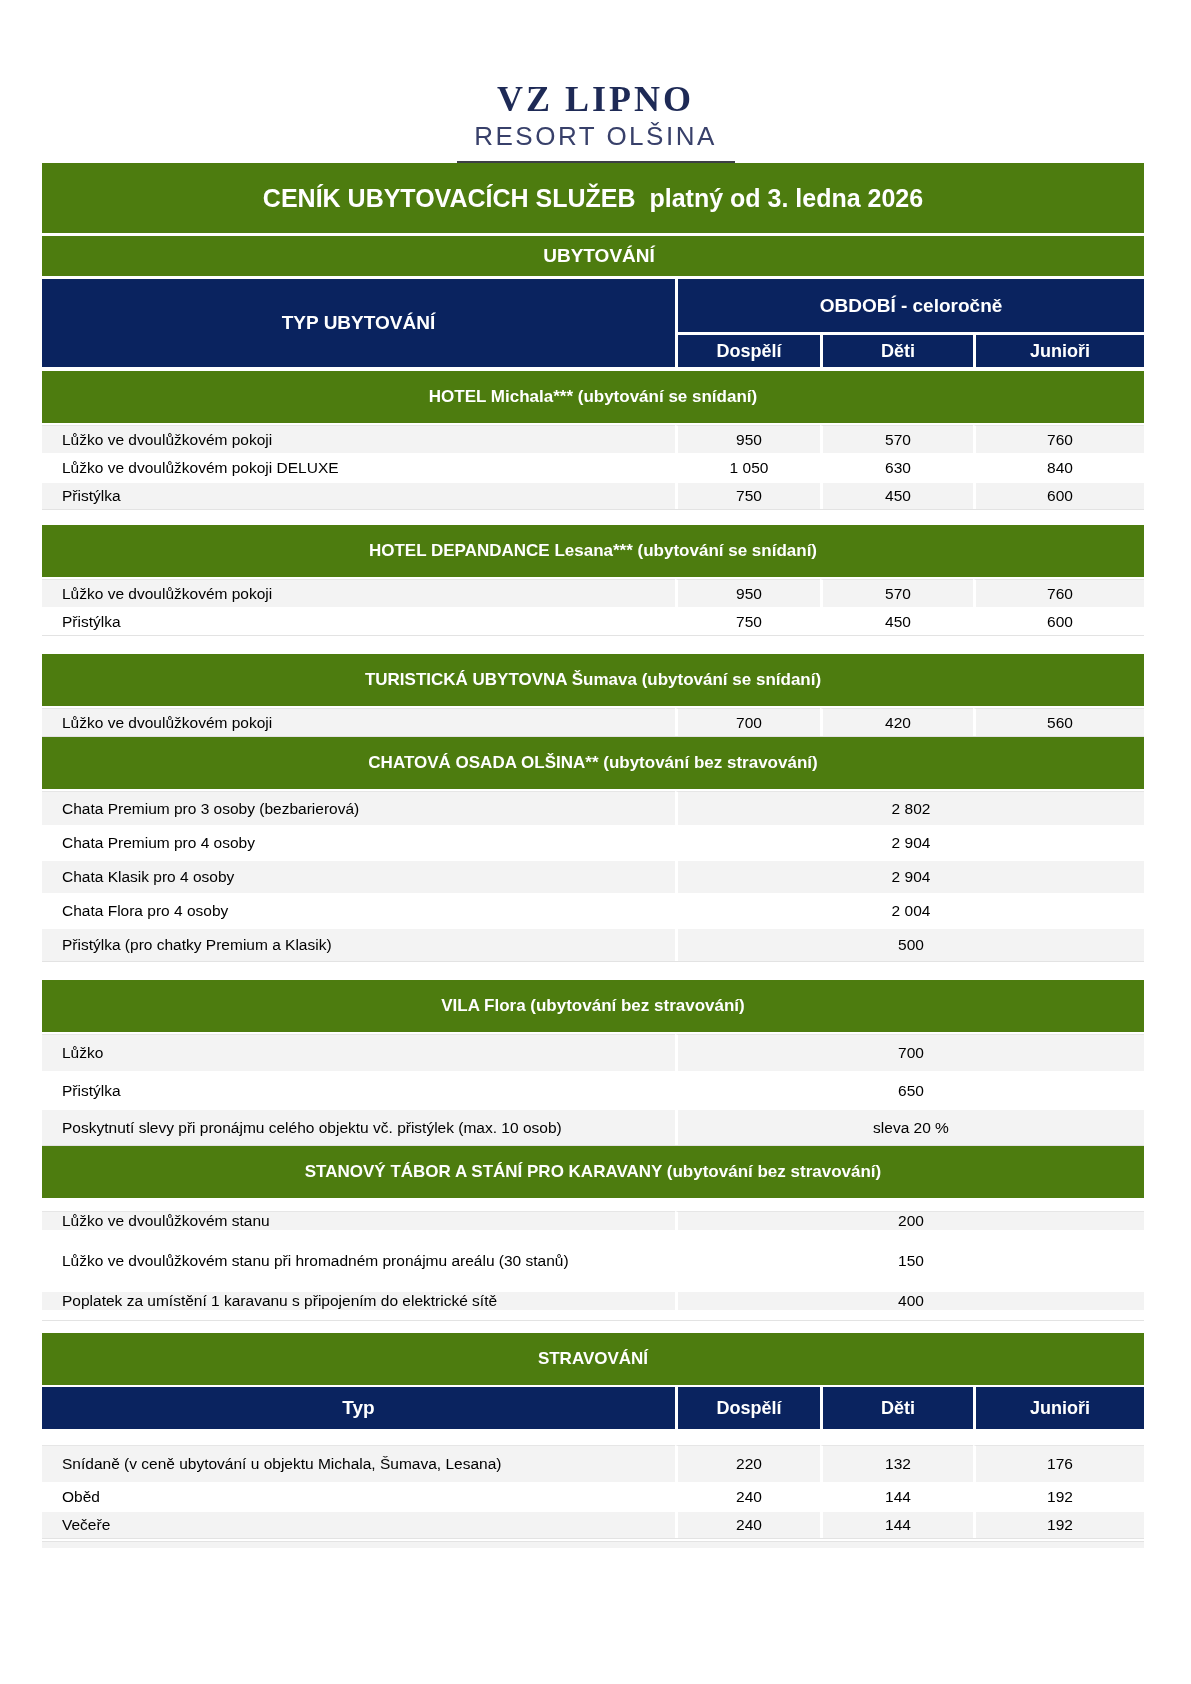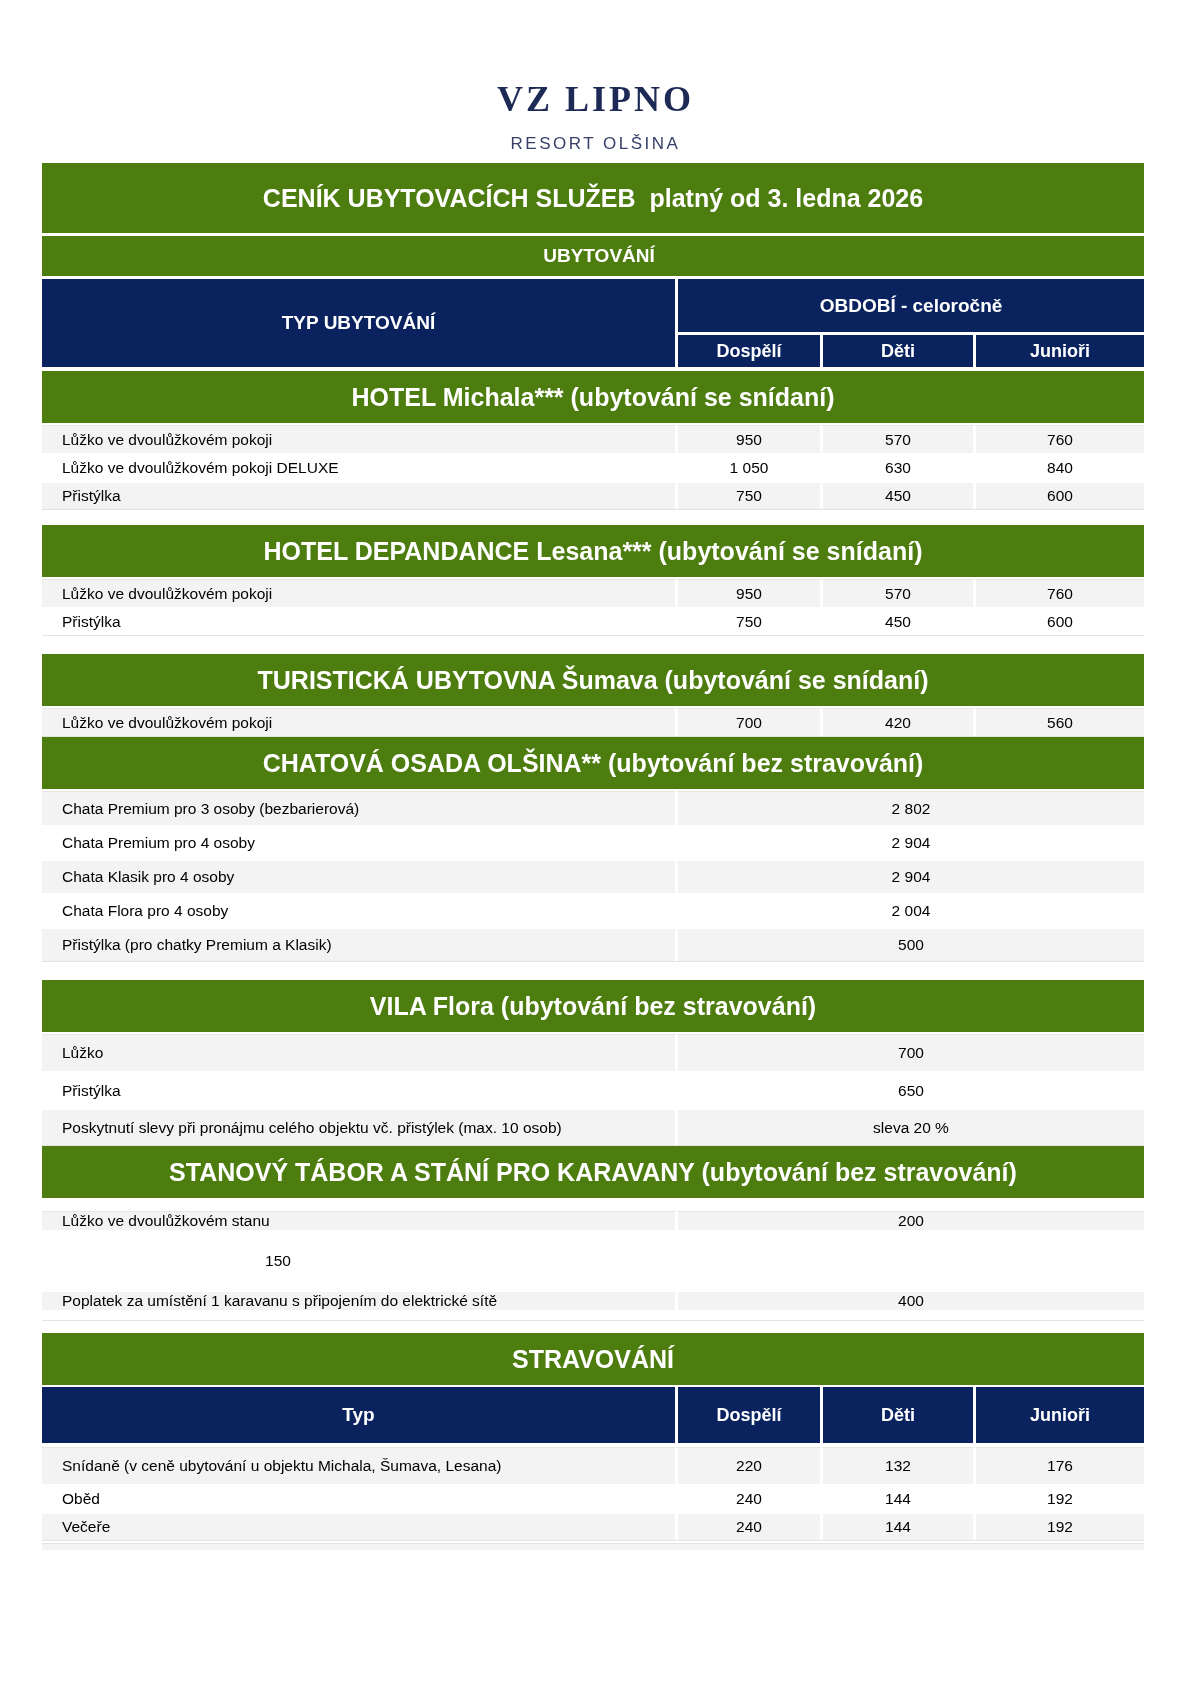--- a/index.html
+++ b/index.html
@@ -12,35 +12,35 @@
     overflow:hidden;
   }
   
   .logo { margin:78px auto 0; width:300px; text-align:center; }
   .logo-line1 {
     font-family:"Liberation Serif", serif;
     font-weight:bold; font-size:36px; letter-spacing:3px;
     color:#1e2a56;
   }
   .logo-line2 {
-    font-size:17px; letter-spacing:2.5px; color:#38406a; margin-top:14px;
+    font-size:26px; letter-spacing:2.5px; color:#38406a; margin-top:1px;
   }
   .logo-rule { width:278px; height:3px; background:#3d3f45; margin:9px auto 0; }
 
   
   .sheet { position:absolute; left:42px; top:163px; width:1102px; }
 
   .band {
     background:#4d7c0f; color:#fff; font-weight:bold;
     display:flex; align-items:center; justify-content:center;
     text-align:center;
   }
   .band.title { height:70px; font-size:25px; white-space:pre; }
   .band.sub   { height:40px; font-size:19px; margin-top:3px;padding-left:12px; }
-  .band.section { height:52px; font-size:25px; margin-bottom:2px; }
+  .band.section { height:52px; font-size:17px; margin-bottom:2px; }
 
   
   .hdr { display:flex; margin-top:3px; }
   .hdr-type {
     width:633px; background:#0a235f; color:#fff; font-weight:bold; font-size:19px;
     display:flex; align-items:center; justify-content:center;
   }
   .hdr-right { flex:1; display:flex; flex-direction:column; }
   .hdr-period {
     height:53px; background:#0a235f; color:#fff; font-weight:bold; font-size:19px;
@@ -75,21 +75,21 @@
   .h37 .row { height:37px; }
   .h40 .row { height:40px;align-items:center; }
   .meals-rows .row { height:28px; }
   .meals-rows .row:first-child { height:37px; }
 
   .mt4  { margin-top:4px; }  .mt12 { margin-top:12px; }
   .mt15 { margin-top:15px; } .mt16 { }
   .mt18 { margin-top:18px; }
 
   
-  .meals-hdr { display:flex; height:56px; margin-top:2px; margin-bottom:4px; }
+  .meals-hdr { display:flex; height:42px; margin-top:2px; margin-bottom:16px; }
   .meals-typ {
     width:633px; background:#0a235f; color:#fff; font-weight:bold; font-size:19px;
     display:flex; align-items:center; justify-content:center;
   }
   .bottom-sliver { height:7px; background:#f3f3f3; border-top:1px solid #e3e3e3; margin-top:2px; }
 </style>
 </head>
 <body>
 
 <div class="logo">
@@ -203,20 +203,21 @@
     </div>
   </div>
 
   <div class="band section mt16">STANOVÝ TÁBOR A STÁNÍ PRO KARAVANY (ubytování bez stravování)</div>
   <div class="rows h40">
     <div class="row">
       <div class="c lbl">Lůžko ve dvoulůžkovém stanu</div>
       <div class="c vspan">200</div>
     </div>
     <div class="row">
+      <div class="c lbl">Lůžko ve dvoulůžkovém stanu při hromadném pronájmu areálu (30 stanů)</div>
       <div class="c vspan">150</div>
     </div>
     <div class="row">
       <div class="c lbl">Poplatek za umístění 1 karavanu s připojením do elektrické sítě</div>
       <div class="c vspan">400</div>
     </div>
   </div>
 
   <div class="band section mt12">STRAVOVÁNÍ</div>
   <div class="meals-hdr">

